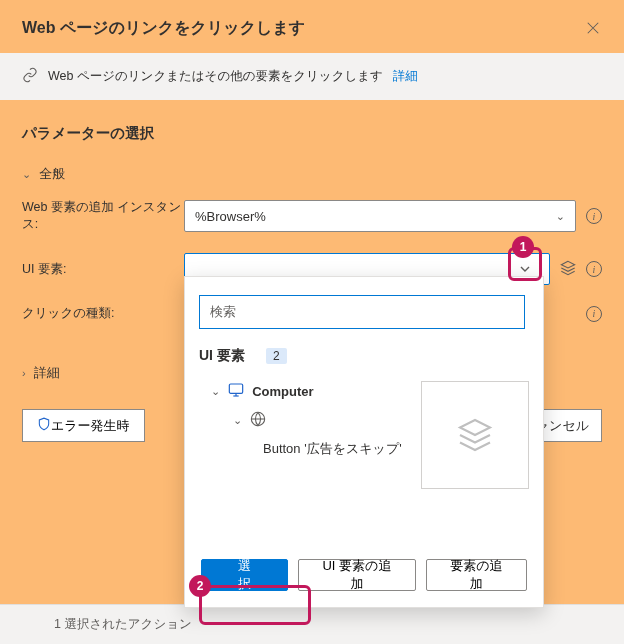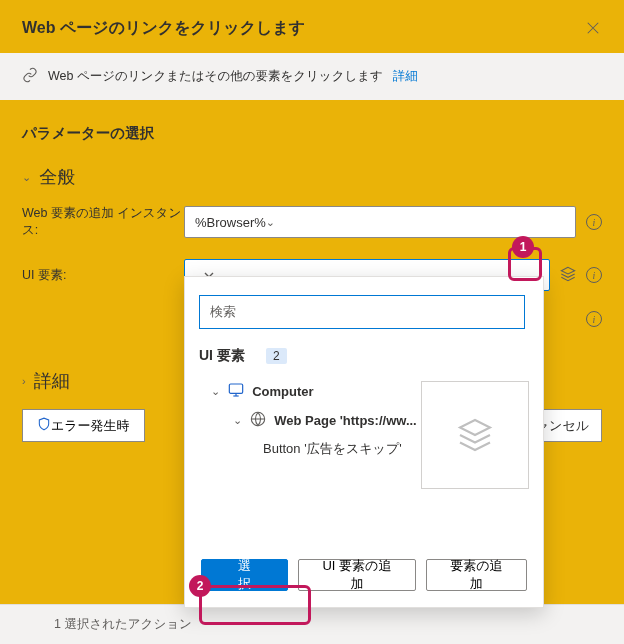--- a/index.html
+++ b/index.html
@@ -6,21 +6,21 @@
   body {
     font-family: "Segoe UI", "Meiryo", sans-serif;
     font-size: 13px;
     color: #323130;
     background: #f3f2f1;
     width: 624px;
     height: 644px;
     overflow: hidden;
   }
   .dialog {
-    background: #eab308;
+    background: #fdba74;
     width: 624px;
     height: 644px;
     position: relative;
   }
   .dialog-header {
     display: flex;
     align-items: center;
     justify-content: space-between;
     padding: 18px 22px 14px 22px;
   }
@@ -49,21 +49,21 @@
     font-weight: 600;
     padding: 24px 12px 16px 22px;
   }
   .section-row {
     display: flex;
     align-items: center;
     padding: 6px 22px;
     gap: 8px;
   }
   .section-toggle {
-    font-size: 18px;
+    font-size: 13px;
     color: #323130;
     cursor: pointer;
     display: flex;
     align-items: center;
     gap: 6px;
     text-align: right;
   }
   .chev { font-size: 11px; color: #605e5c; }
   .field-row {
     display: flex;
@@ -82,20 +82,21 @@
     flex: 1;
   }
   .dropdown {
     flex: 1;
     height: 32px;
     border: 1px solid #8a8886;
     border-radius: 2px;
     padding: 0 10px;
     display: flex;
     align-items: center;
+    justify-content: space-between;
     background: white;
     font-size: 13px;
     color: #323130;
   }
   .dropdown.active { border-color: #0078d4; }
   .caret-wrap {
     width: 28px; height: 28px;
     display: flex; align-items: center; justify-content: center;
   }
   .icon-info {
@@ -329,20 +330,21 @@
           </svg>
       </span>
       <span class="icon-info">i</span>
     </div>
   </div>
 
   <div class="highlight-box" style="left:508px; top:247px; width:34px; height:34px;"></div>
   <div class="marker" style="left:512px; top:236px;">1</div>
 
   <div class="field-row">
+    <div class="field-label">クリックの種類:</div>
     <div class="field-input-wrap">
       <div style="flex:1"></div>
       <span class="icon-info">i</span>
     </div>
   </div>
 
   <div class="section-row" style="margin-top:26px;">
     <span class="chev">›</span>
     <span class="section-toggle">詳細</span>
   </div>
@@ -382,21 +384,20 @@
       </div>
       <div class="tree-row level2">
         <span class="chev">⌄</span>
         <span class="globe-icn">
           <svg width="16" height="16" viewBox="0 0 24 24" fill="none" stroke="currentColor" stroke-width="1.6">
               <circle cx="12" cy="12" r="10"></circle>
               <line x1="2" y1="12" x2="22" y2="12"></line>
               <path d="M12 2a15 15 0 0 1 0 20a15 15 0 0 1 0-20"></path>
             </svg>
         </span>
-        <span style="font-weight:600;">Web Page 'https://ww...</span>
       </div>
       <div class="tree-row level3">
         <span>Button '広告をスキップ'</span>
       </div>
     </div>
 
     <div class="preview-box">
       <svg width="36" height="36" viewBox="0 0 24 24" fill="none" stroke="currentColor" stroke-width="1.4">
           <polygon points="12 2 2 7 12 12 22 7 12 2"></polygon>
           <polyline points="2 17 12 22 22 17"></polyline>

